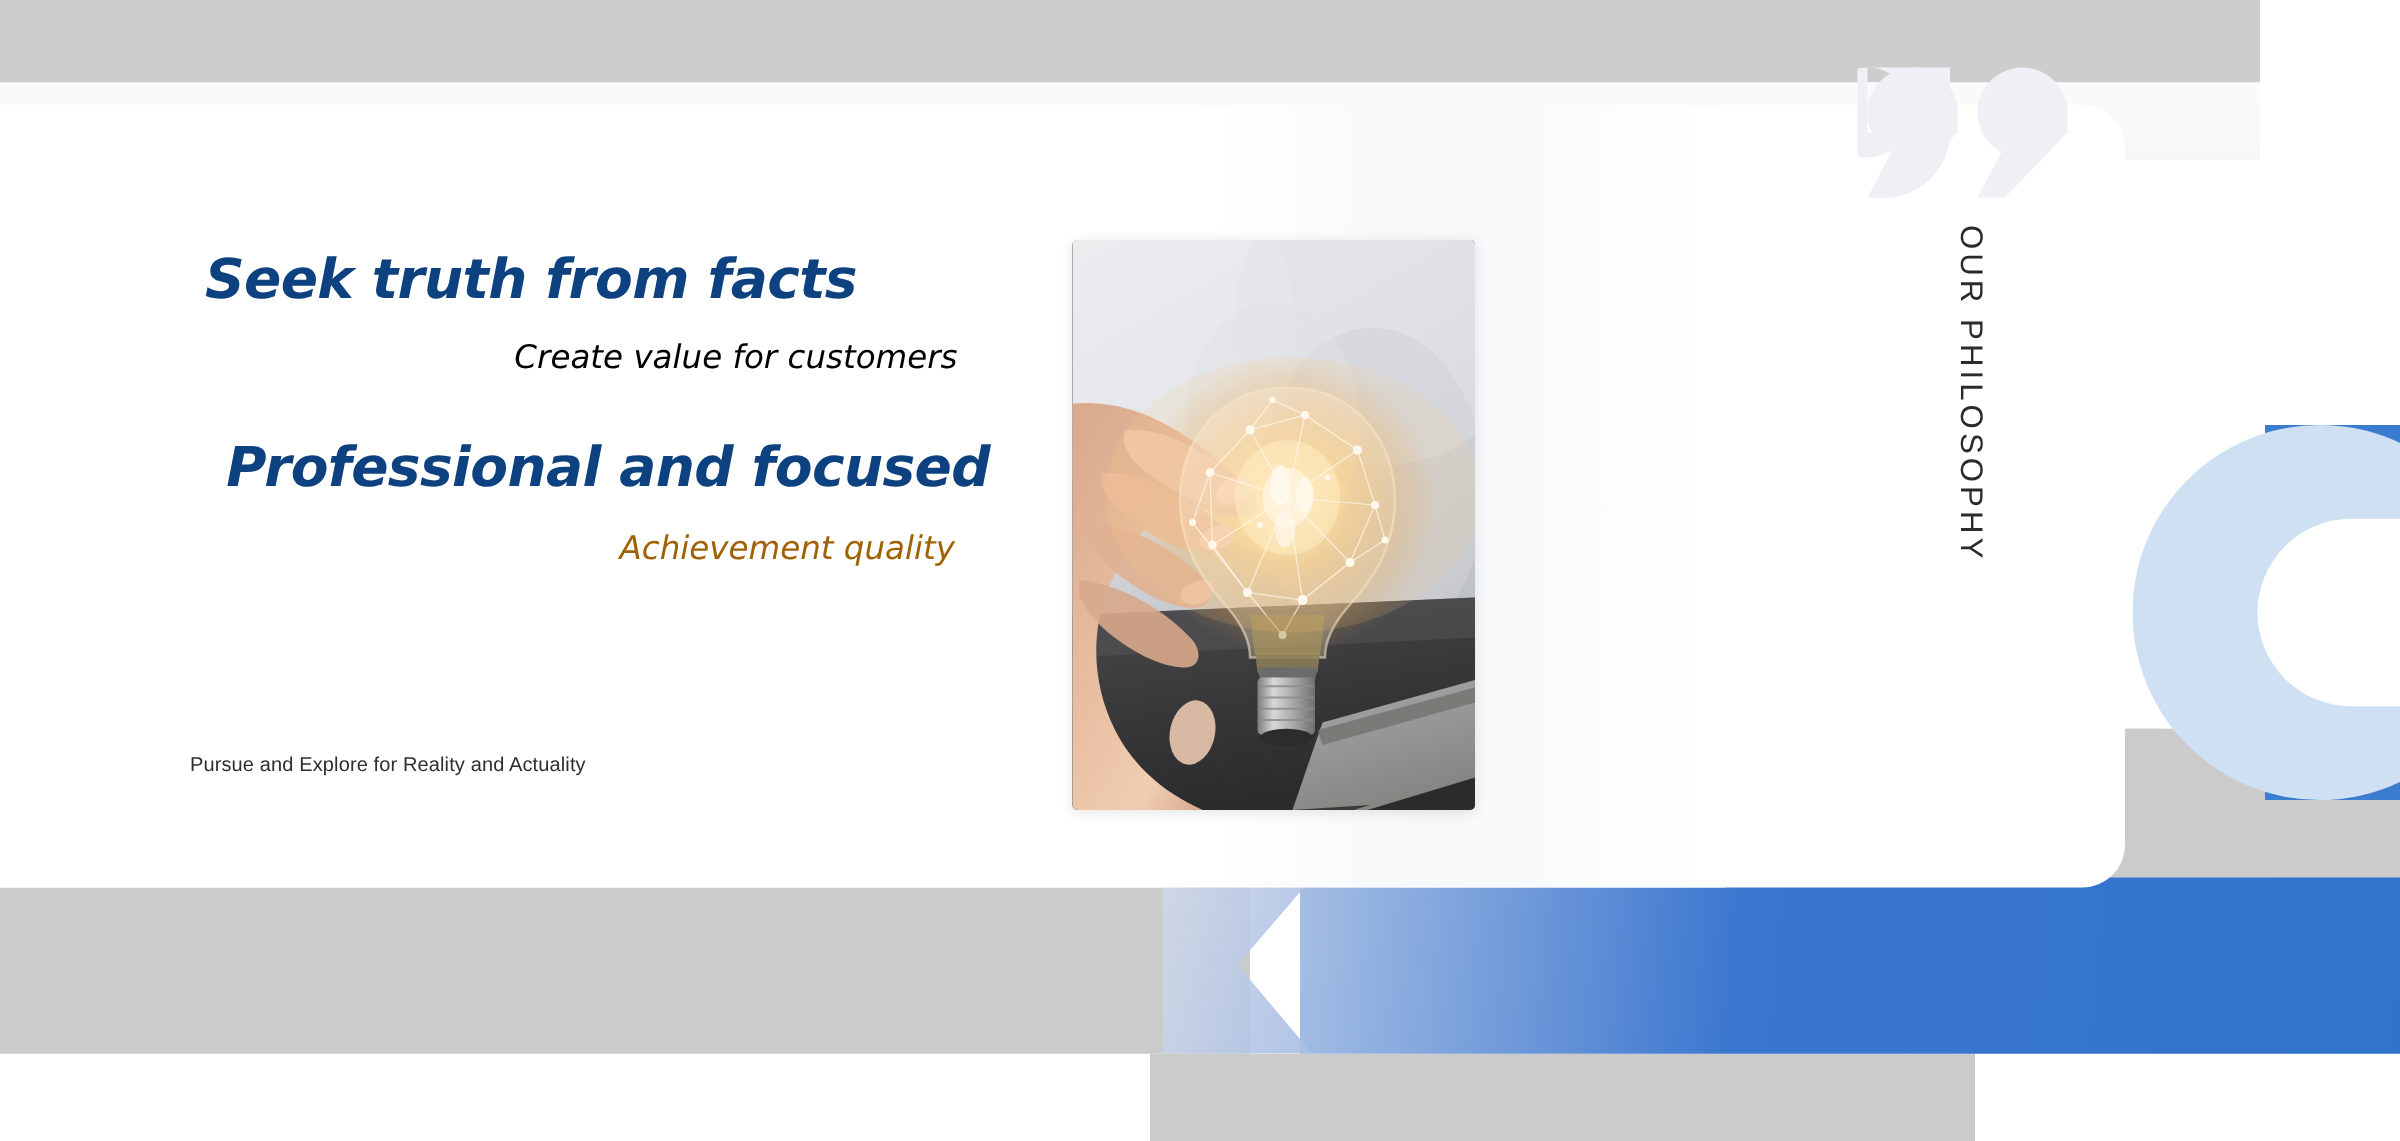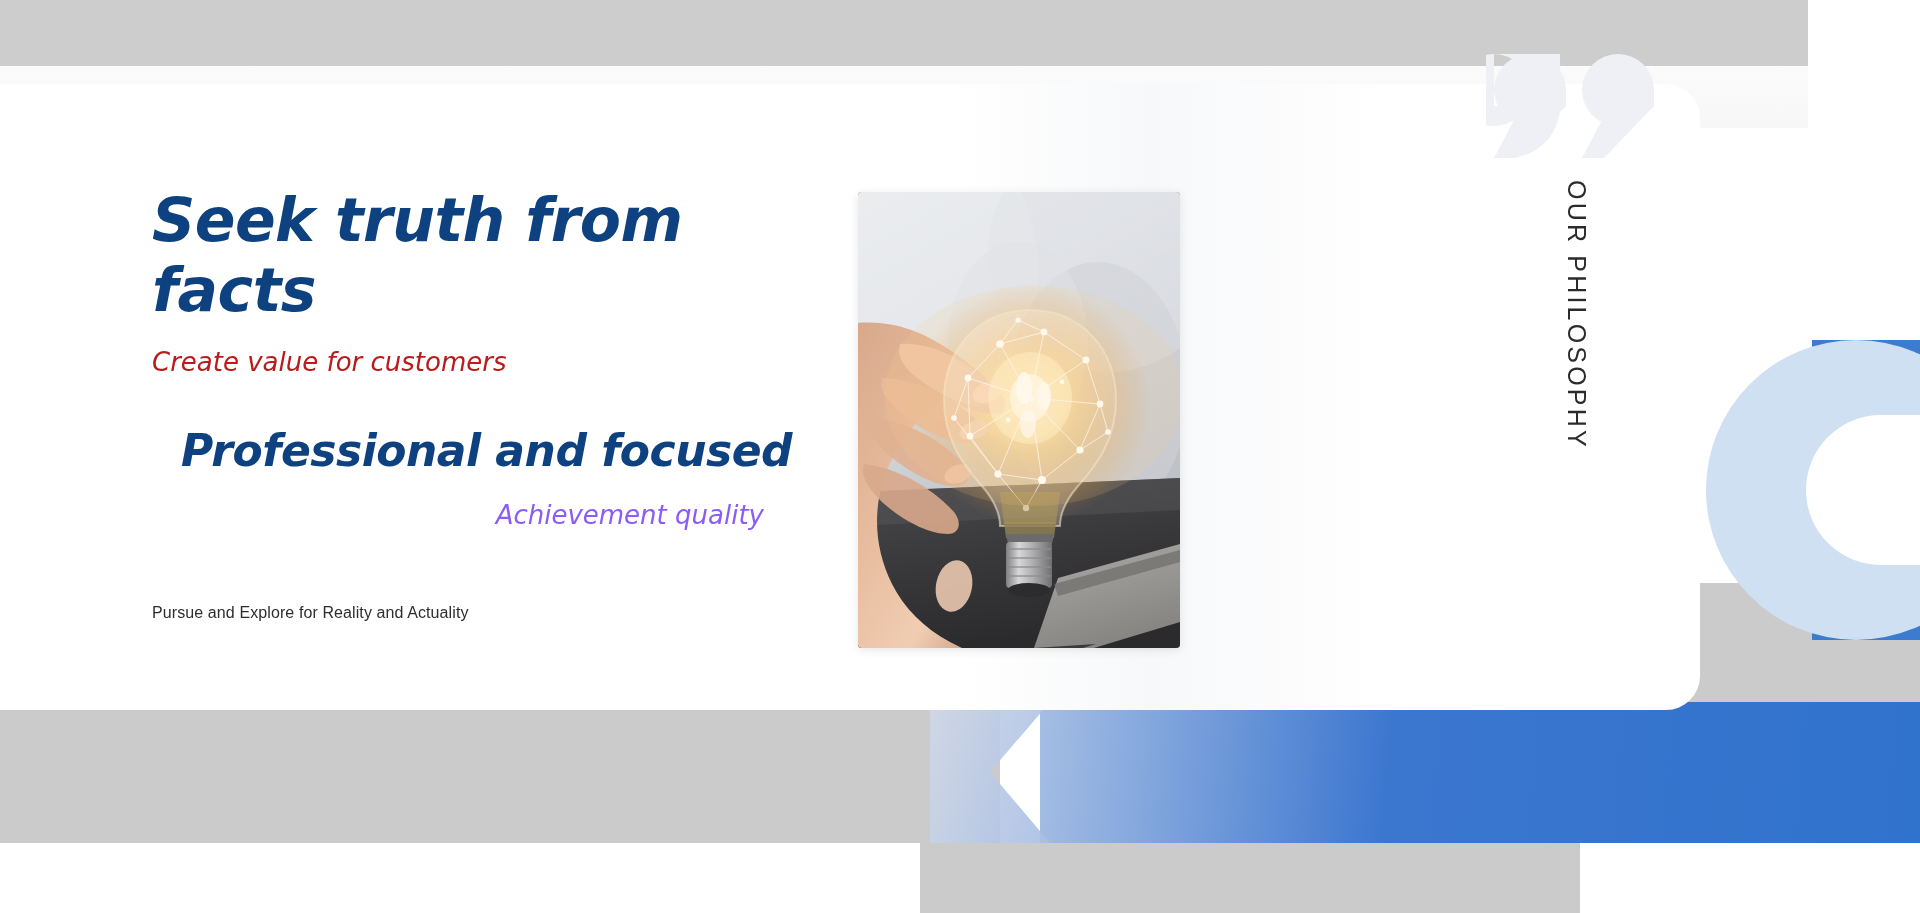--- a/index.html
+++ b/index.html
@@ -166,54 +166,55 @@
   
   .text-block {
     position: absolute;
     left: 152px; top: 186px;
     width: 640px;
   }
   .headline {
     font-family: "DejaVu Sans", sans-serif;
     font-style: italic;
     font-weight: bold;
-    font-size: 60px;
+    font-size: 44px;
     line-height: 1.16;
     color: #0d417f;
     letter-spacing: -0.5px;
-    margin: 0;
+    margin: 12px;
     text-align: left;
   }
   .headline .l2 { display: block; }
   .subline {
     font-family: "DejaVu Sans", sans-serif;
     font-style: italic;
     font-weight: 400;
     font-size: 26px;
-    color: #b91c1c;
+    color: #000000;
+    text-align: right;
     margin: 22px 0 0 0;
     padding-right: 26px;
   }
   .headline2 {
     font-family: "DejaVu Sans", sans-serif;
     font-style: italic;
     font-weight: bold;
     font-size: 44px;
     color: #0d417f;
     letter-spacing: -0.5px;
     margin: 48px 0 0 0;
     text-align: right;
     white-space: nowrap;
   }
   .subline2 {
     font-family: "DejaVu Sans", sans-serif;
     font-style: italic;
     font-weight: 400;
     font-size: 26px;
-    color: #8b5cf6;
+    color: #a16207;
     text-align: right;
     margin: 24px 0 0 0;
     padding-right: 28px;
   }
   .footer-tagline {
     position: absolute;
     left: 152px; top: 604px;
     font-family: "Liberation Sans", sans-serif;
     font-size: 16px;
     font-weight: 400;

